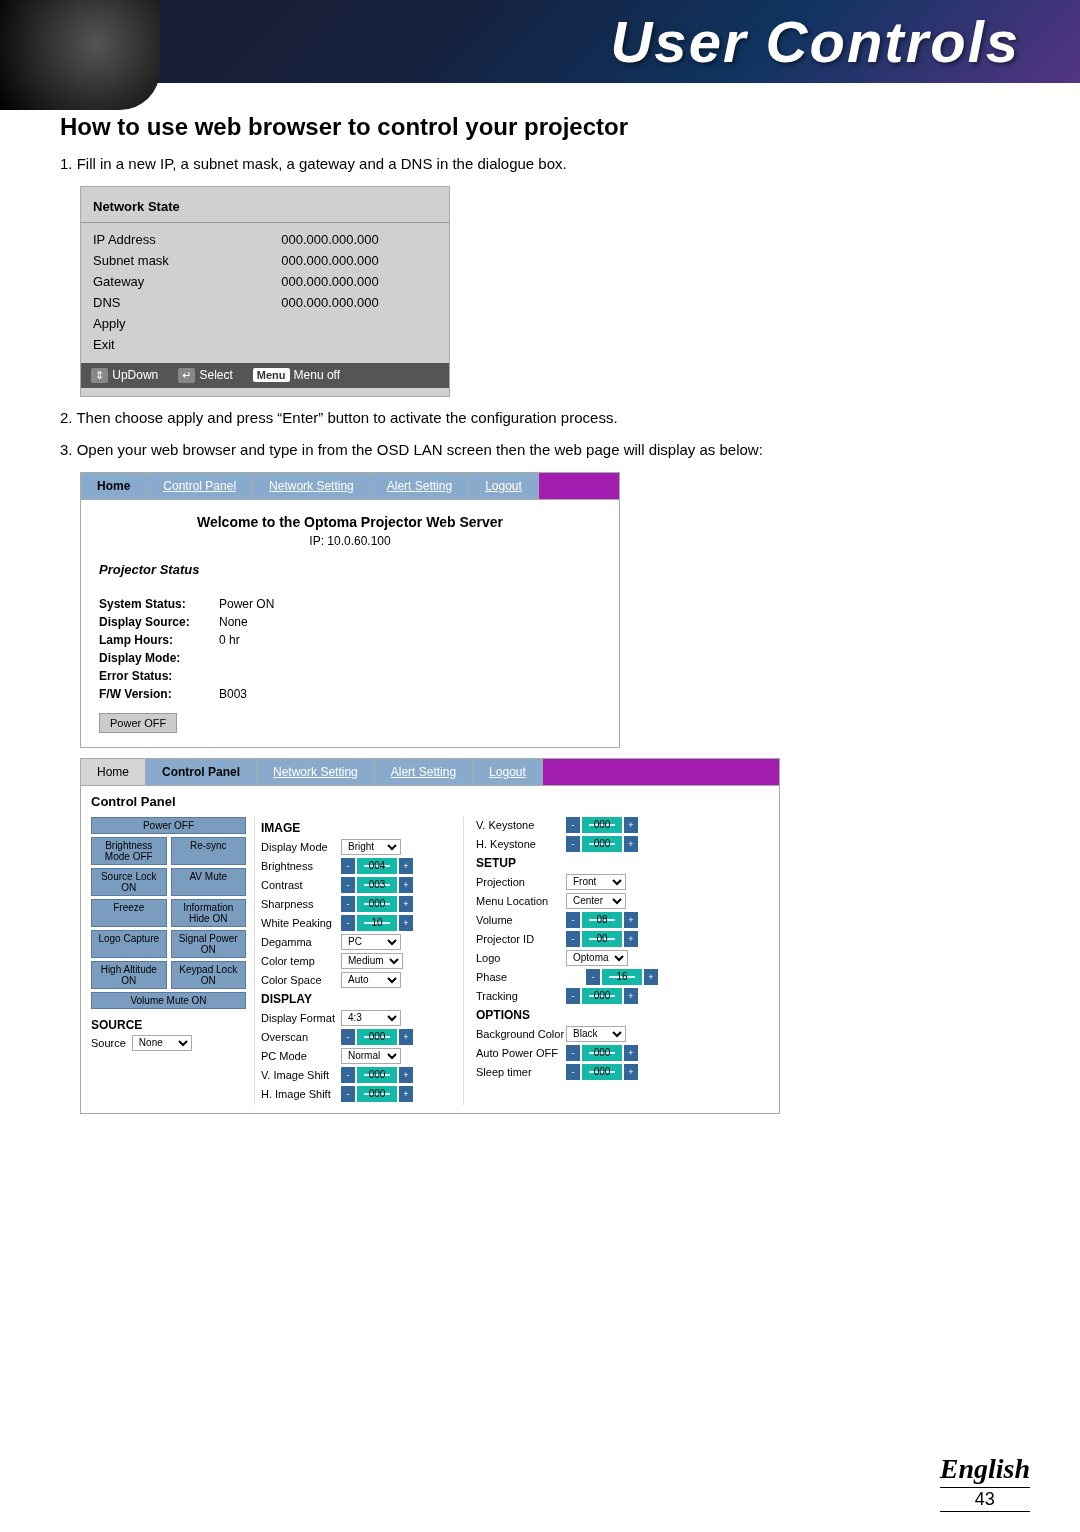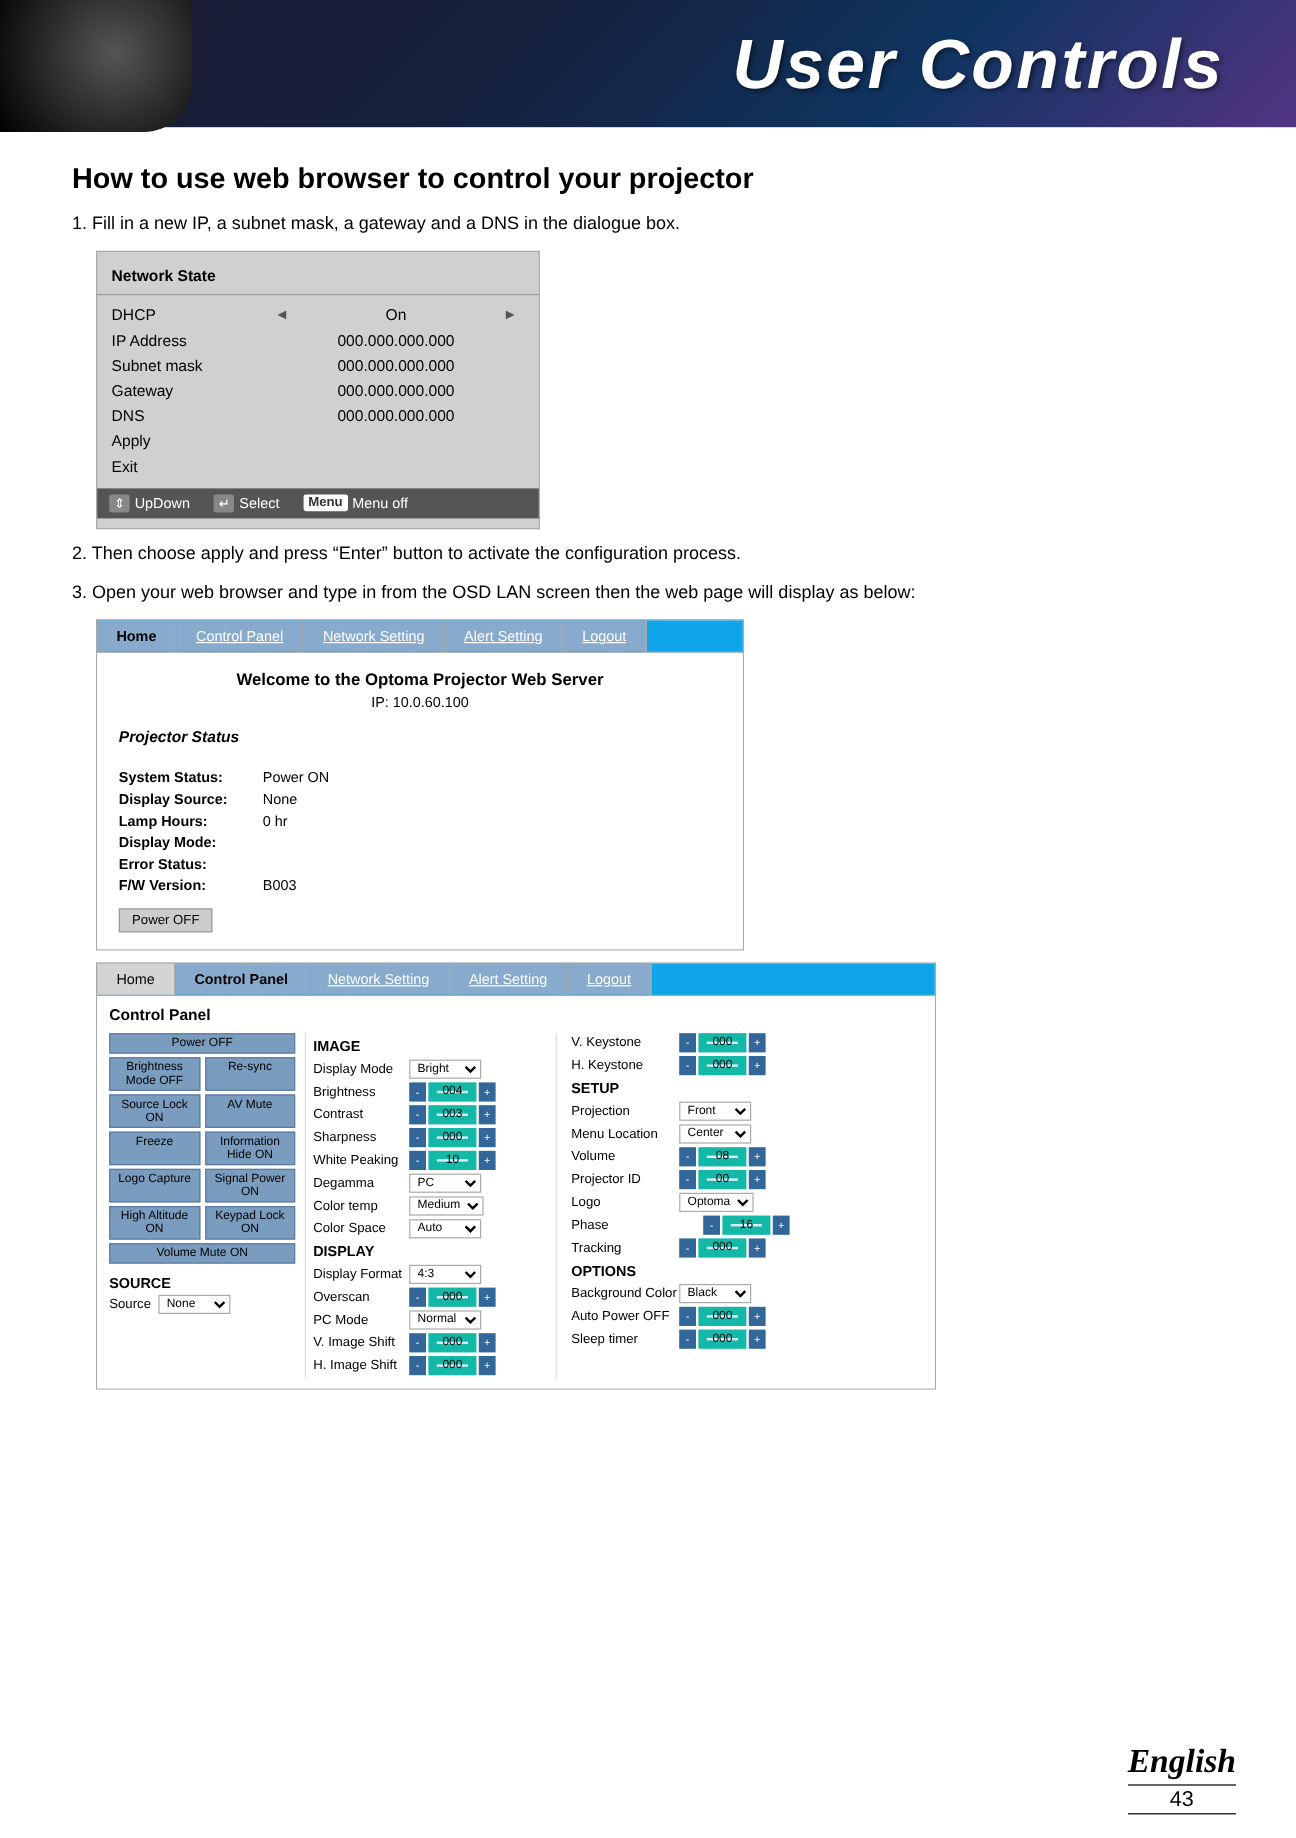--- a/index.html
+++ b/index.html
@@ -8,21 +8,21 @@
       height: 1532px;
       font-family: Arial, sans-serif;
       background: #ffffff;
       overflow: hidden;
       position: relative;
     }
 
     
     .page-header {
       width: 100%;
-      height: 106px;
+      height: 83px;
       background: linear-gradient(135deg, #1a1a2e 0%, #16213e 40%, #0f3460 70%, #533483 100%);
       position: relative;
       display: flex;
       align-items: center;
       justify-content: flex-end;
       padding-right: 60px;
     }
     .header-left-image {
       position: absolute;
       left: 0; top: 0;
@@ -125,21 +125,21 @@
     .browser-box {
       border: 1px solid #aaa;
       background: #f5f5f5;
       width: 540px;
       margin: 10px 0 10px 20px;
     }
 
     
     .web-nav {
       display: flex;
-      background: #0ea5e9;
+      background: #a21caf;
       border-bottom: 1px solid #aaa;
     }
     .web-nav-item {
       padding: 6px 16px;
       font-size: 12px;
       color: #000;
       border-right: 1px solid #aaa;
       cursor: pointer;
       background: #d4d4d4;
     }
@@ -357,26 +357,20 @@
 
 <div class="main-content">
 
   <div class="section-heading">How to use web browser to control your projector</div>
 
   <div class="list-item">1. Fill in a new IP, a subnet mask, a gateway and a DNS in the dialogue box.</div>
 
   <div class="network-state-box">
     <div class="network-state-title">Network State</div>
     <div class="network-row">
-      <span class="label">DHCP</span>
-      <span class="arrow-left">◄</span>
-      <span class="value">On</span>
-      <span class="arrow-right">►</span>
-    </div>
-    <div class="network-row">
       <span class="label">IP Address</span>
       <span class="value">000.000.000.000</span>
     </div>
     <div class="network-row">
       <span class="label">Subnet mask</span>
       <span class="value">000.000.000.000</span>
     </div>
     <div class="network-row">
       <span class="label">Gateway</span>
       <span class="value">000.000.000.000</span>

